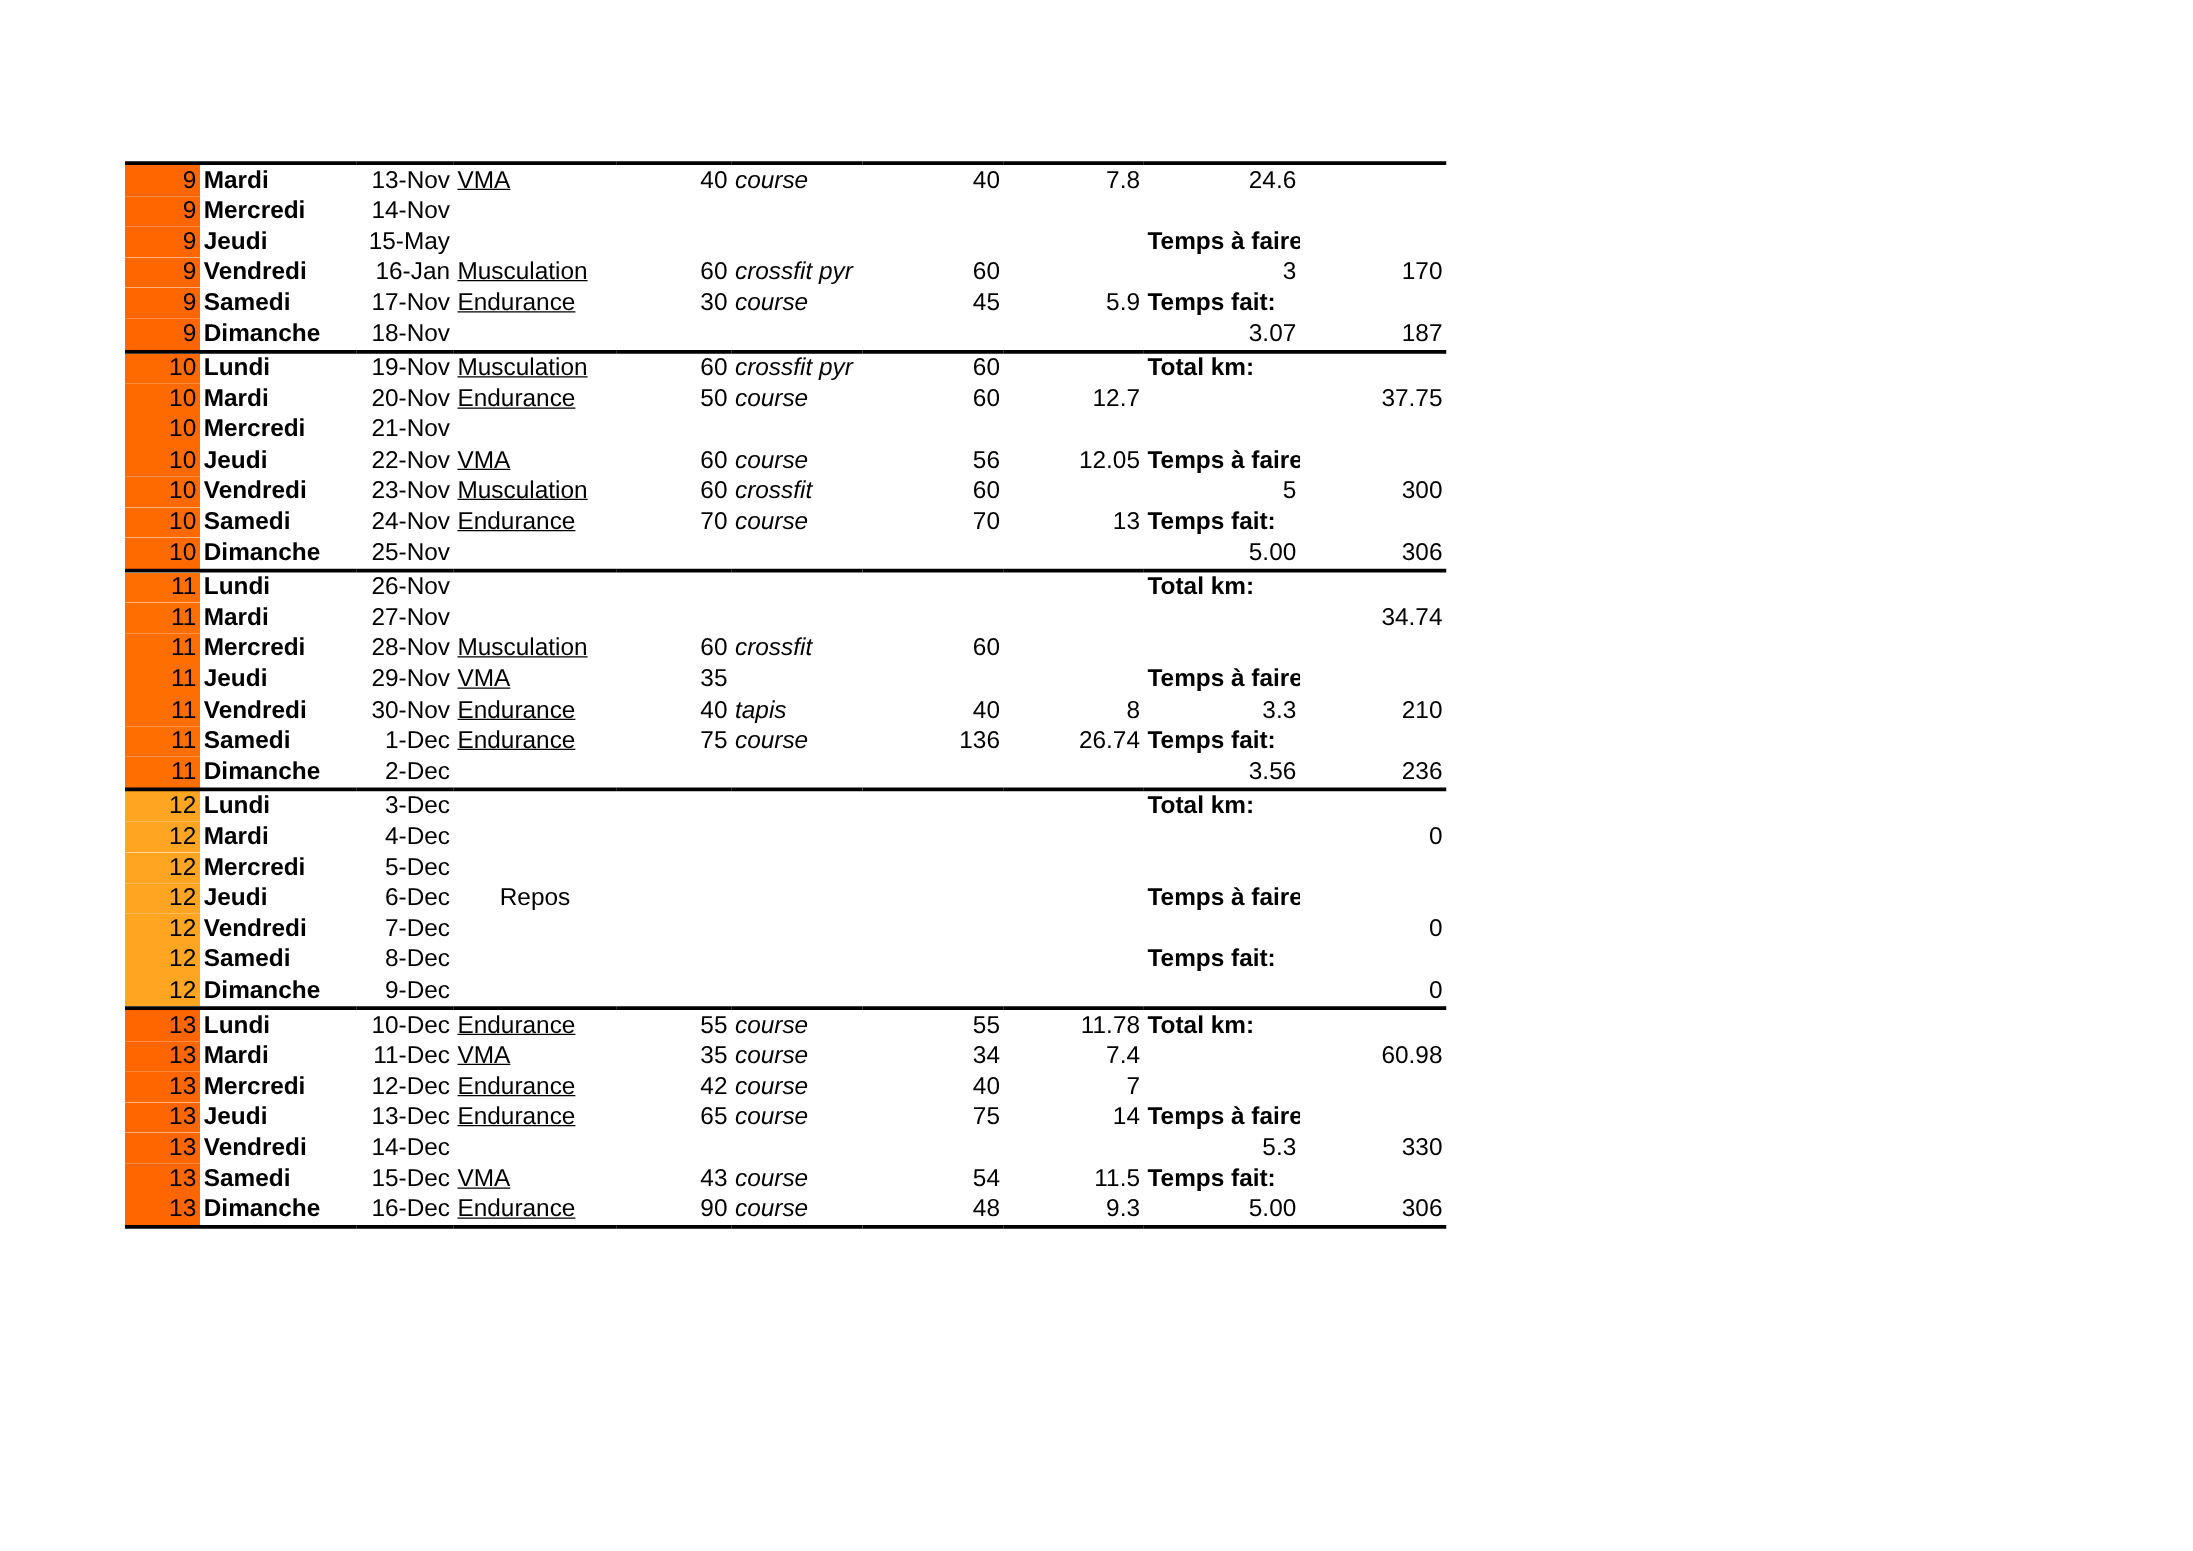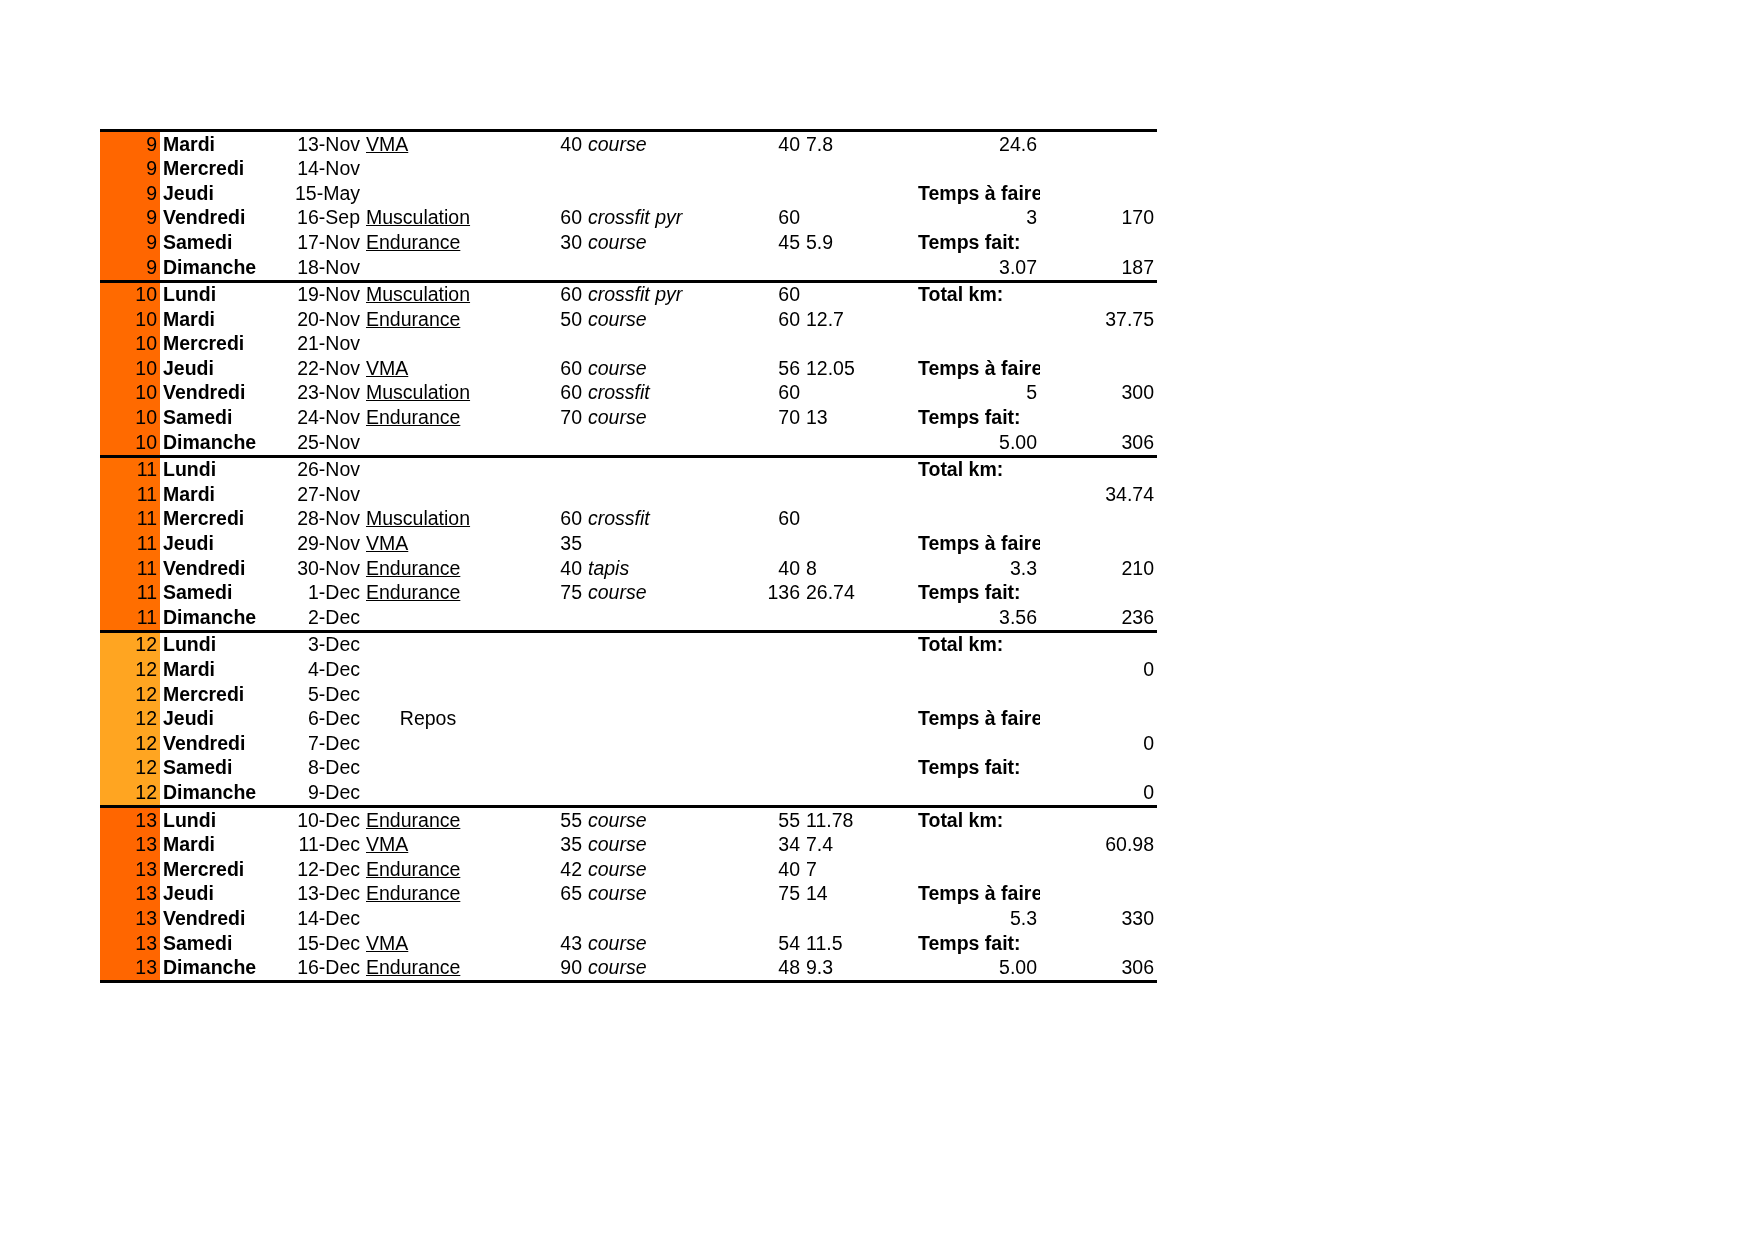--- a/index.html
+++ b/index.html
@@ -73,21 +73,21 @@
     padding-right: 6px;
     border-right: 3px solid #000000;
   }
 
   td.day   { text-align: left;  padding-left: 4px; font-weight: bold; }
   td.date  { text-align: right; padding-right: 5px; margin-top: 48px; }
   td.type  { text-align: left;  padding-left: 4px; text-decoration: underline; }
   td.dur   { text-align: right; padding-right: 5px; }
   td.act   { text-align: left;  padding-left: 4px; font-style: italic; }
   td.real  { text-align: right; padding-right: 5px; }
-  td.km    { padding-right: 5px; }
+  td.km    { text-align: right; padding-right: 5px; }
   td.lbl   { text-align: left;  padding-left: 4px; font-weight: bold; }
   td.val   { text-align: right; padding-right: 5px; }
 
   td.repos {
     text-align: center;
     vertical-align: middle;
     border-right: 1px dotted #9a9a9a;
   }
 </style>
 </head>
@@ -140,21 +140,21 @@
           <td class="dur"></td>
           <td class="act vdot"></td>
           <td class="real"></td>
           <td class="km vdot"></td>
           <td class="lbl">Temps à faire:</td>
           <td class="val"></td>
         </tr>
         <tr>
           <td class="week" style="background: rgb(255, 102, 0);">9</td>
           <td class="day">Vendredi</td>
-          <td class="date vdot">16-Sep</td>
+          <td class="date vdot">16-Jan</td>
           <td class="type vdot">Musculation</td>
           <td class="dur">60</td>
           <td class="act vdot">crossfit pyr</td>
           <td class="real">60</td>
           <td class="km vdot"></td>
           <td class="val">3</td>
           <td class="val">170</td>
         </tr>
         <tr>
           <td class="week" style="background: rgb(255, 102, 0);">9</td>

